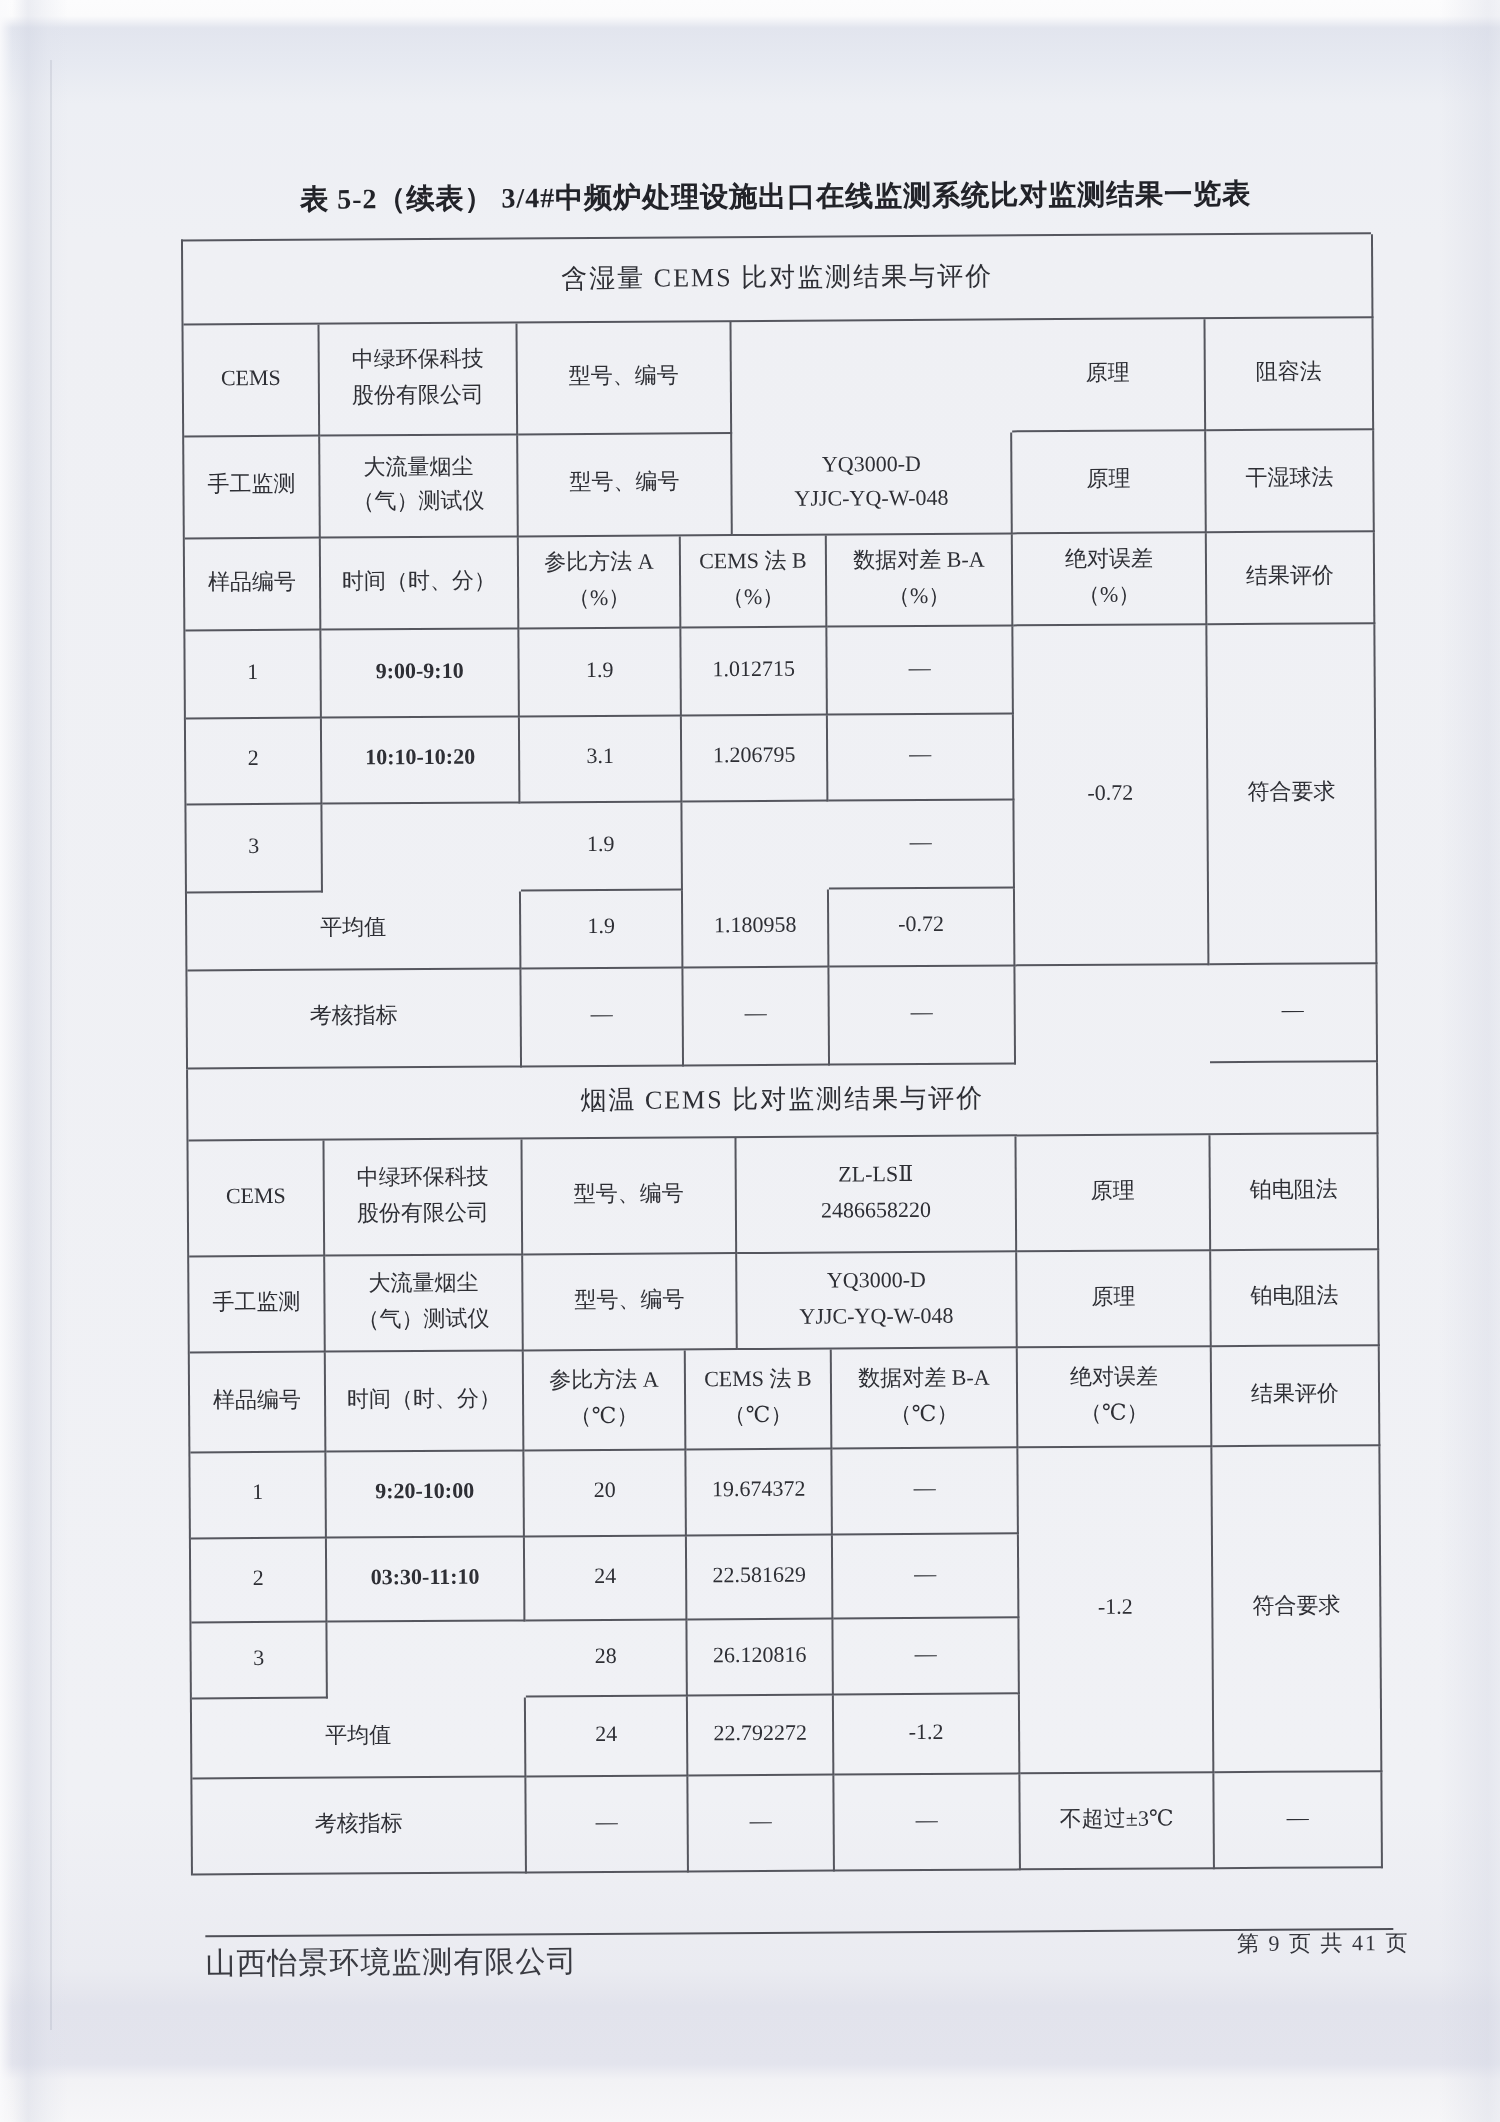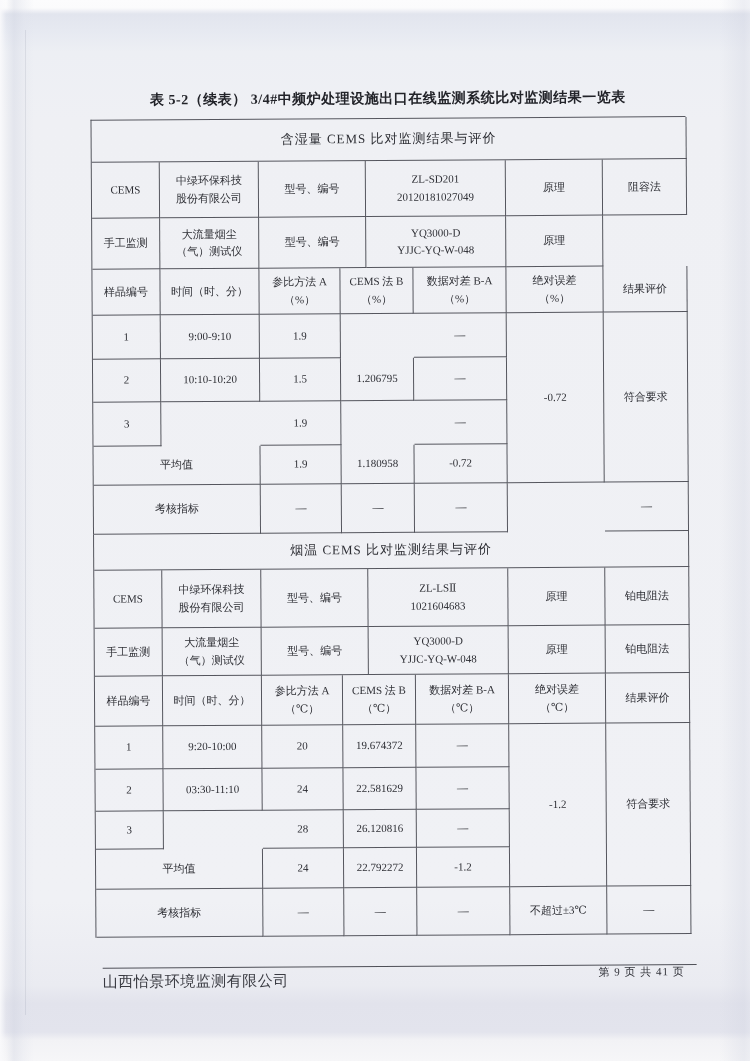--- a/index.html
+++ b/index.html
@@ -56,95 +56,95 @@
   section.s1{grid-template-rows:42px 56px 51px 46px 44px 43px 44px 39px 49px;}
   section.s2{grid-template-rows:36px 58px 48px 50px 43px 42px 38px 40px 48px;}
   .cell{
     border-right:1px solid #55565e;border-bottom:1px solid #55565e;
     display:flex;align-items:center;justify-content:center;
     text-align:center;font-size:11px;line-height:1.55;
     white-space:pre-line;padding:2px 3px;box-sizing:border-box;
     color:#2e2f35;
   }
   .cell.title{font-size:13px;letter-spacing:1px;}
-  .bold{font-weight:400;}
+  .bold{font-weight:700;}
   
   .c1{grid-column:1/2}.c2{grid-column:2/3}.c3{grid-column:3/4}
   .c34{grid-column:3/5}.c56{grid-column:5/7}.c45{grid-column:4/6}
   .c6{grid-column:6/7}.c7{grid-column:7/8}.c8{grid-column:8/9}
   .c12{grid-column:1/3}.call{grid-column:1/9}
   .gr1{grid-row:1}.gr2{grid-row:2}.gr3{grid-row:3}.gr4{grid-row:4}
   .gr5{grid-row:5}.gr6{grid-row:6}.gr7{grid-row:7}.gr8{grid-row:8}.gr9{grid-row:9}
   .span4{grid-row:5/span 4;}
   .footer-line{
     position:absolute;left:100px;top:966px;width:594px;height:1px;
     background:#4e4f57;
   }
   .footer-company{
     position:absolute;left:100px;top:971px;font-size:15px;color:#3a3b42;
     letter-spacing:.5px;
   }
   .footer-page{
-    position:absolute;right:68px;top:966px;font-size:11px;color:#33343b;
+    position:absolute;right:48px;top:966px;font-size:11px;color:#33343b;
     letter-spacing:1px;
   }
 </style>
 </head>
 <body>
 
 <div class="scan"></div>
 <div class="page-edge"></div>
 
 <div class="content">
   <div class="doc-title">表 5-2（续表）  3/4#中频炉处理设施出口在线监测系统比对监测结果一览表</div>
   <div id="sections">
   <section class="tbl s1">
 
     <div class="cell title call gr1">含湿量 CEMS 比对监测结果与评价</div>
 
     <div class="cell c1 gr2">CEMS</div>
     <div class="cell c2 gr2">中绿环保科技
 股份有限公司</div>
     <div class="cell c34 gr2">型号、编号</div>
-    <div class="cell c56 gr2">ZL-SD201
-20120181027049</div>
     <div class="cell c7 gr2">原理</div>
     <div class="cell c8 gr2">阻容法</div>
 
     <div class="cell c1 gr3">手工监测</div>
     <div class="cell c2 gr3">大流量烟尘
 （气）测试仪</div>
     <div class="cell c34 gr3">型号、编号</div>
     <div class="cell c56 gr3">YQ3000-D
 YJJC-YQ-W-048</div>
     <div class="cell c7 gr3">原理</div>
+    <div class="cell c8 gr3">干湿球法</div>
 
     <div class="cell c1 gr4">样品编号</div>
     <div class="cell c2 gr4">时间（时、分）</div>
     <div class="cell c3 gr4">参比方法 A
 （%）</div>
     <div class="cell c45 gr4">CEMS 法 B
 （%）</div>
     <div class="cell c6 gr4">数据对差 B-A
 （%）</div>
     <div class="cell c7 gr4">绝对误差
 （%）</div>
     <div class="cell c8 gr4">结果评价</div>
 
     <div class="cell c1 gr5">1</div>
     <div class="cell c2 gr5 bold">9:00-9:10</div>
     <div class="cell c3 gr5">1.9</div>
+    <div class="cell c45 gr5">1.012715</div>
     <div class="cell c6 gr5">—</div>
 
     <div class="cell c7 span4">-0.72</div>
     <div class="cell c8 span4">符合要求</div>
 
     <div class="cell c1 gr6">2</div>
     <div class="cell c2 gr6 bold">10:10-10:20</div>
-    <div class="cell c3 gr6">1.5</div>
+    <div class="cell c3 gr6">3.1</div>
     <div class="cell c45 gr6">1.206795</div>
     <div class="cell c6 gr6">—</div>
 
     <div class="cell c1 gr7">3</div>
     <div class="cell c3 gr7">1.9</div>
     <div class="cell c6 gr7">—</div>
 
     <div class="cell c12 gr8">平均值</div>
     <div class="cell c3 gr8">1.9</div>
     <div class="cell c45 gr8">1.180958</div>
@@ -159,21 +159,21 @@
 
   <section class="tbl s2 no-top">
 
     <div class="cell title call gr1">烟温 CEMS 比对监测结果与评价</div>
 
     <div class="cell c1 gr2">CEMS</div>
     <div class="cell c2 gr2">中绿环保科技
 股份有限公司</div>
     <div class="cell c34 gr2">型号、编号</div>
     <div class="cell c56 gr2">ZL-LSⅡ
-1021604683</div>
+2486658220</div>
     <div class="cell c7 gr2">原理</div>
     <div class="cell c8 gr2">铂电阻法</div>
 
     <div class="cell c1 gr3">手工监测</div>
     <div class="cell c2 gr3">大流量烟尘
 （气）测试仪</div>
     <div class="cell c34 gr3">型号、编号</div>
     <div class="cell c56 gr3">YQ3000-D
 YJJC-YQ-W-048</div>
     <div class="cell c7 gr3">原理</div>

